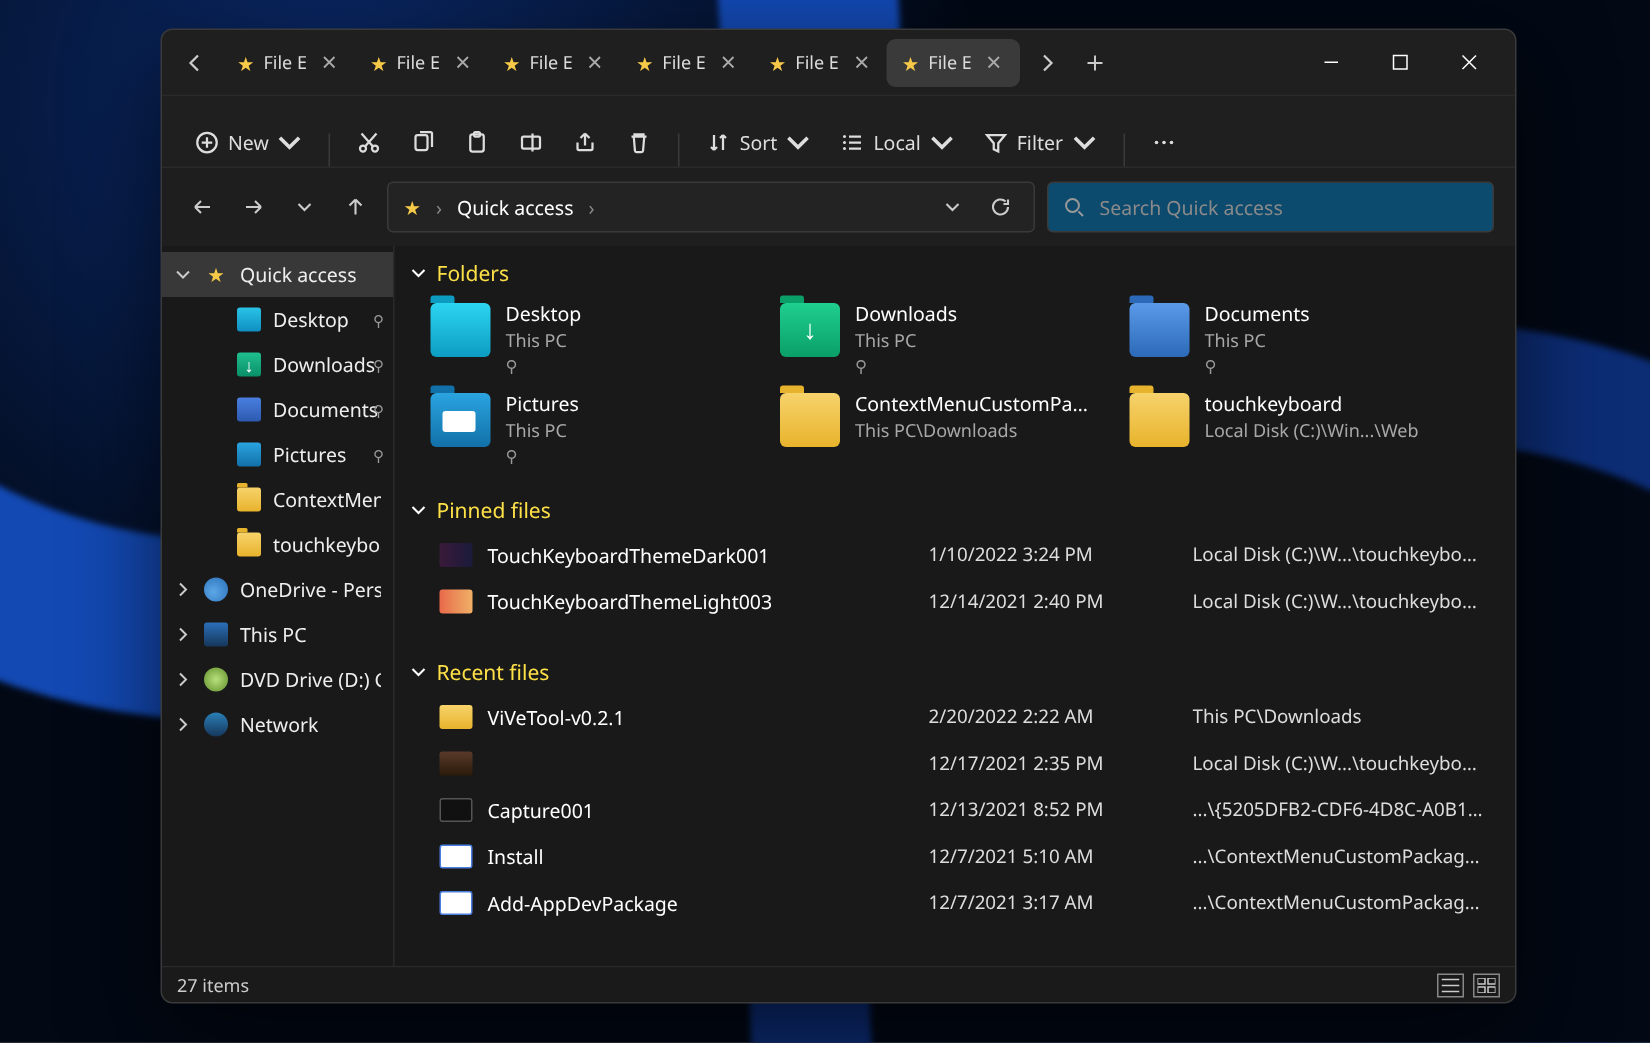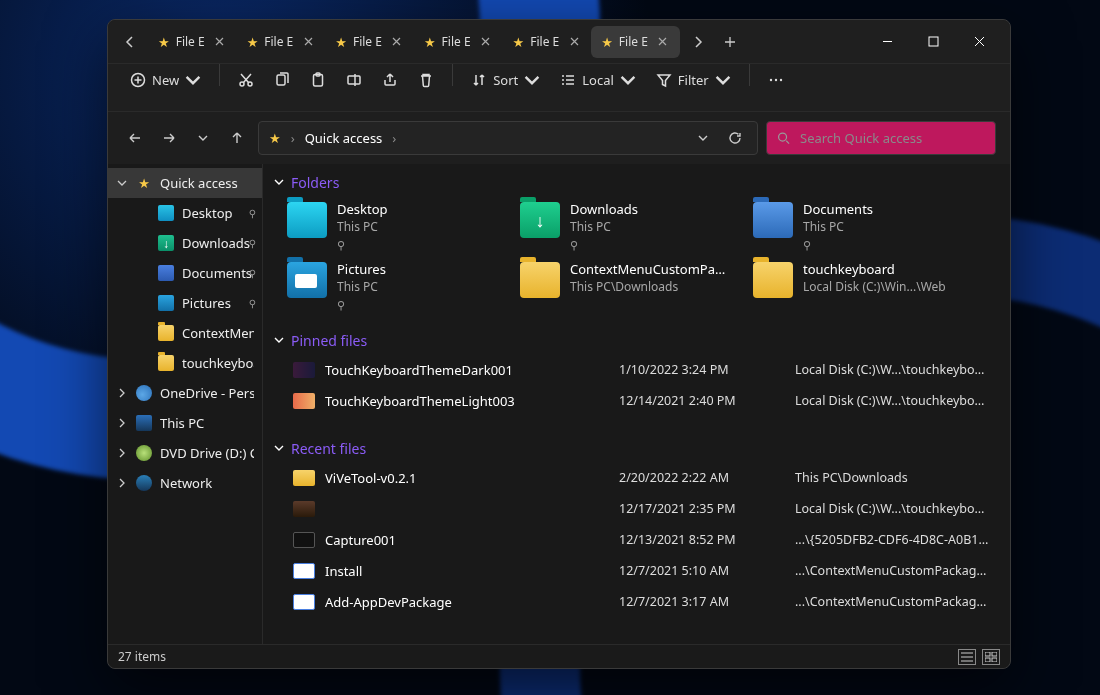--- a/index.html
+++ b/index.html
@@ -29,36 +29,36 @@
   .tab .close { width:14px;height:14px; display:flex; align-items:center; justify-content:center; color:#aaa; margin-left:2px;}
   .tab.active { background:#3a3a3a; }
   .tab .star { color:#f7c948; font-size:13px; }
   .tab .label { font-size:12px; white-space:nowrap; max-width:32px; overflow:hidden; }
   .tab-right-icons { display:flex; gap:4px; margin-left:4px;}
   .add-tab { width:28px;height:28px; display:flex;align-items:center;justify-content:center; color:#ccc; cursor:pointer;}
   .window-controls { margin-left:auto; display:flex; }
   .win-btn { width:46px; height:32px; display:flex; align-items:center; justify-content:center; color:#fff; cursor:pointer; }
 
   
-  .toolbar { height:48px; display:flex; align-items:flex-start; gap:4px; padding:0 14px; background:#1f1f1f; border-bottom:1px solid #2a2a2a; color:#ddd;}
+  .toolbar { height:48px; display:flex; align-items:flex-end; gap:4px; padding:0 14px; background:#1f1f1f; border-bottom:1px solid #2a2a2a; color:#ddd;}
   .tbtn { height:32px; padding:0 8px; display:flex; align-items:center; gap:6px; border-radius:4px; cursor:pointer; color:#ddd;}
   .tbtn svg { width:16px;height:16px; stroke:#ddd; fill:none; stroke-width:1.5;}
   .tsep { width:1px; height:22px; background:#3a3a3a; margin:0 6px; }
   .chev-down { width:9px;height:9px; }
 
   
   .navrow { height:52px; display:flex; align-items:center; gap:8px; padding:0 14px; background:#1e1e1e; }
   .nav-btn { width:26px;height:26px; display:flex;align-items:center;justify-content:center; color:#ccc; cursor:pointer; border-radius:4px;}
   .addr { flex:1; height:34px; background:#232323; border:1px solid #3a3a3a; border-radius:4px; display:flex; align-items:center; padding:0 10px; gap:8px; }
   .addr .star { color:#f7c948; }
   .addr .crumb { color:#fff; }
   .addr .chev { color:#888; padding:0 2px; }
   .addr .spacer { flex:1; }
   .addr .ctrl { width:24px;height:24px; display:flex;align-items:center;justify-content:center; color:#ccc; cursor:pointer;}
-  .search { width:230px; height:34px; background:#be185d; border:1px solid #3a3a3a; border-radius:4px; display:flex; align-items:center; padding:0 10px; gap:10px; color:#888;}
+  .search { width:298px; height:34px; background:#0c4a6e; border:1px solid #3a3a3a; border-radius:4px; display:flex; align-items:center; padding:0 10px; gap:10px; color:#888;}
   .search input { background:none; border:none; outline:none; color:#ddd; font-size:13px; flex:1;}
   .search input::placeholder { color:#8a8a8a; }
 
   
   .body { flex:1; display:flex; min-height:0; background:#191919;}
   .sidebar { width:155px; background:#191919; border-right:1px solid #2a2a2a; padding:4px 0; overflow:hidden;}
   .sb-item { height:30px; display:flex; align-items:center; gap:8px; padding:0 8px 0 8px; cursor:pointer; color:#eee; position:relative;}
   .sb-item.indent { padding-left:30px; }
   .sb-item.selected { background:#383838; }
   .sb-item .exp { width:12px; display:flex; justify-content:center; color:#bbb; font-size:10px;}
@@ -73,21 +73,21 @@
   .ic.doc { background:linear-gradient(#4a7fe0,#2c5ab0); border-radius:2px;}
   .ic.pic { background:linear-gradient(#2aa4e0,#1270a8); border-radius:2px;}
   .ic.cloud { background:radial-gradient(circle at 40% 60%, #5ca7e6, #2a6fb8); border-radius:50%;}
   .ic.pc { background:linear-gradient(#2b6fb8,#15375a); border-radius:2px;}
   .ic.dvd { background:radial-gradient(circle,#b8e07a,#5f8f2a); border-radius:50%;}
   .ic.net { background:linear-gradient(#2a7fb8,#15375a); border-radius:50%;}
 
   .content { flex:1; overflow:auto; padding:4px 8px 4px 4px; position:relative;}
   .content::-webkit-scrollbar { width:6px; }
   .content::-webkit-scrollbar-thumb { background:#4a4a4a; border-radius:3px;}
-  .group-header { height:28px; display:flex; align-items:center; gap:6px; color:#8b5cf6; font-size:14px; padding-left:6px; cursor:pointer;}
+  .group-header { height:28px; display:flex; align-items:center; gap:6px; color:#fde047; font-size:14px; padding-left:6px; cursor:pointer;}
   .group-header svg { width:12px;height:12px; }
   .folders-grid { display:grid; grid-template-columns: repeat(3, 225px); gap:8px 8px; padding:4px 8px 14px 20px;}
   .folder-tile { display:flex; align-items:flex-start; gap:10px; cursor:pointer;}
   .big-icon { width:40px;height:36px; border-radius:4px; position:relative; flex-shrink:0; margin-top:2px;}
   .big-icon.cyan { background:linear-gradient(#2cd5f2,#0c9cc2);}
   .big-icon.cyan::before{content:'';position:absolute;top:-5px;left:0;width:16px;height:5px;background:#0c9cc2;border-radius:2px 2px 0 0;}
   .big-icon.green { background:linear-gradient(#1fcf8f,#0a9f68);}
   .big-icon.green::before{content:'';position:absolute;top:-5px;left:0;width:16px;height:5px;background:#0a9f68;border-radius:2px 2px 0 0;}
   .big-icon.green::after{content:'↓';position:absolute;inset:0;display:flex;align-items:center;justify-content:center;color:#fff;font-size:18px;font-weight:bold;}
   .big-icon.blue { background:linear-gradient(#5a9ae8,#2c6ab8);}

